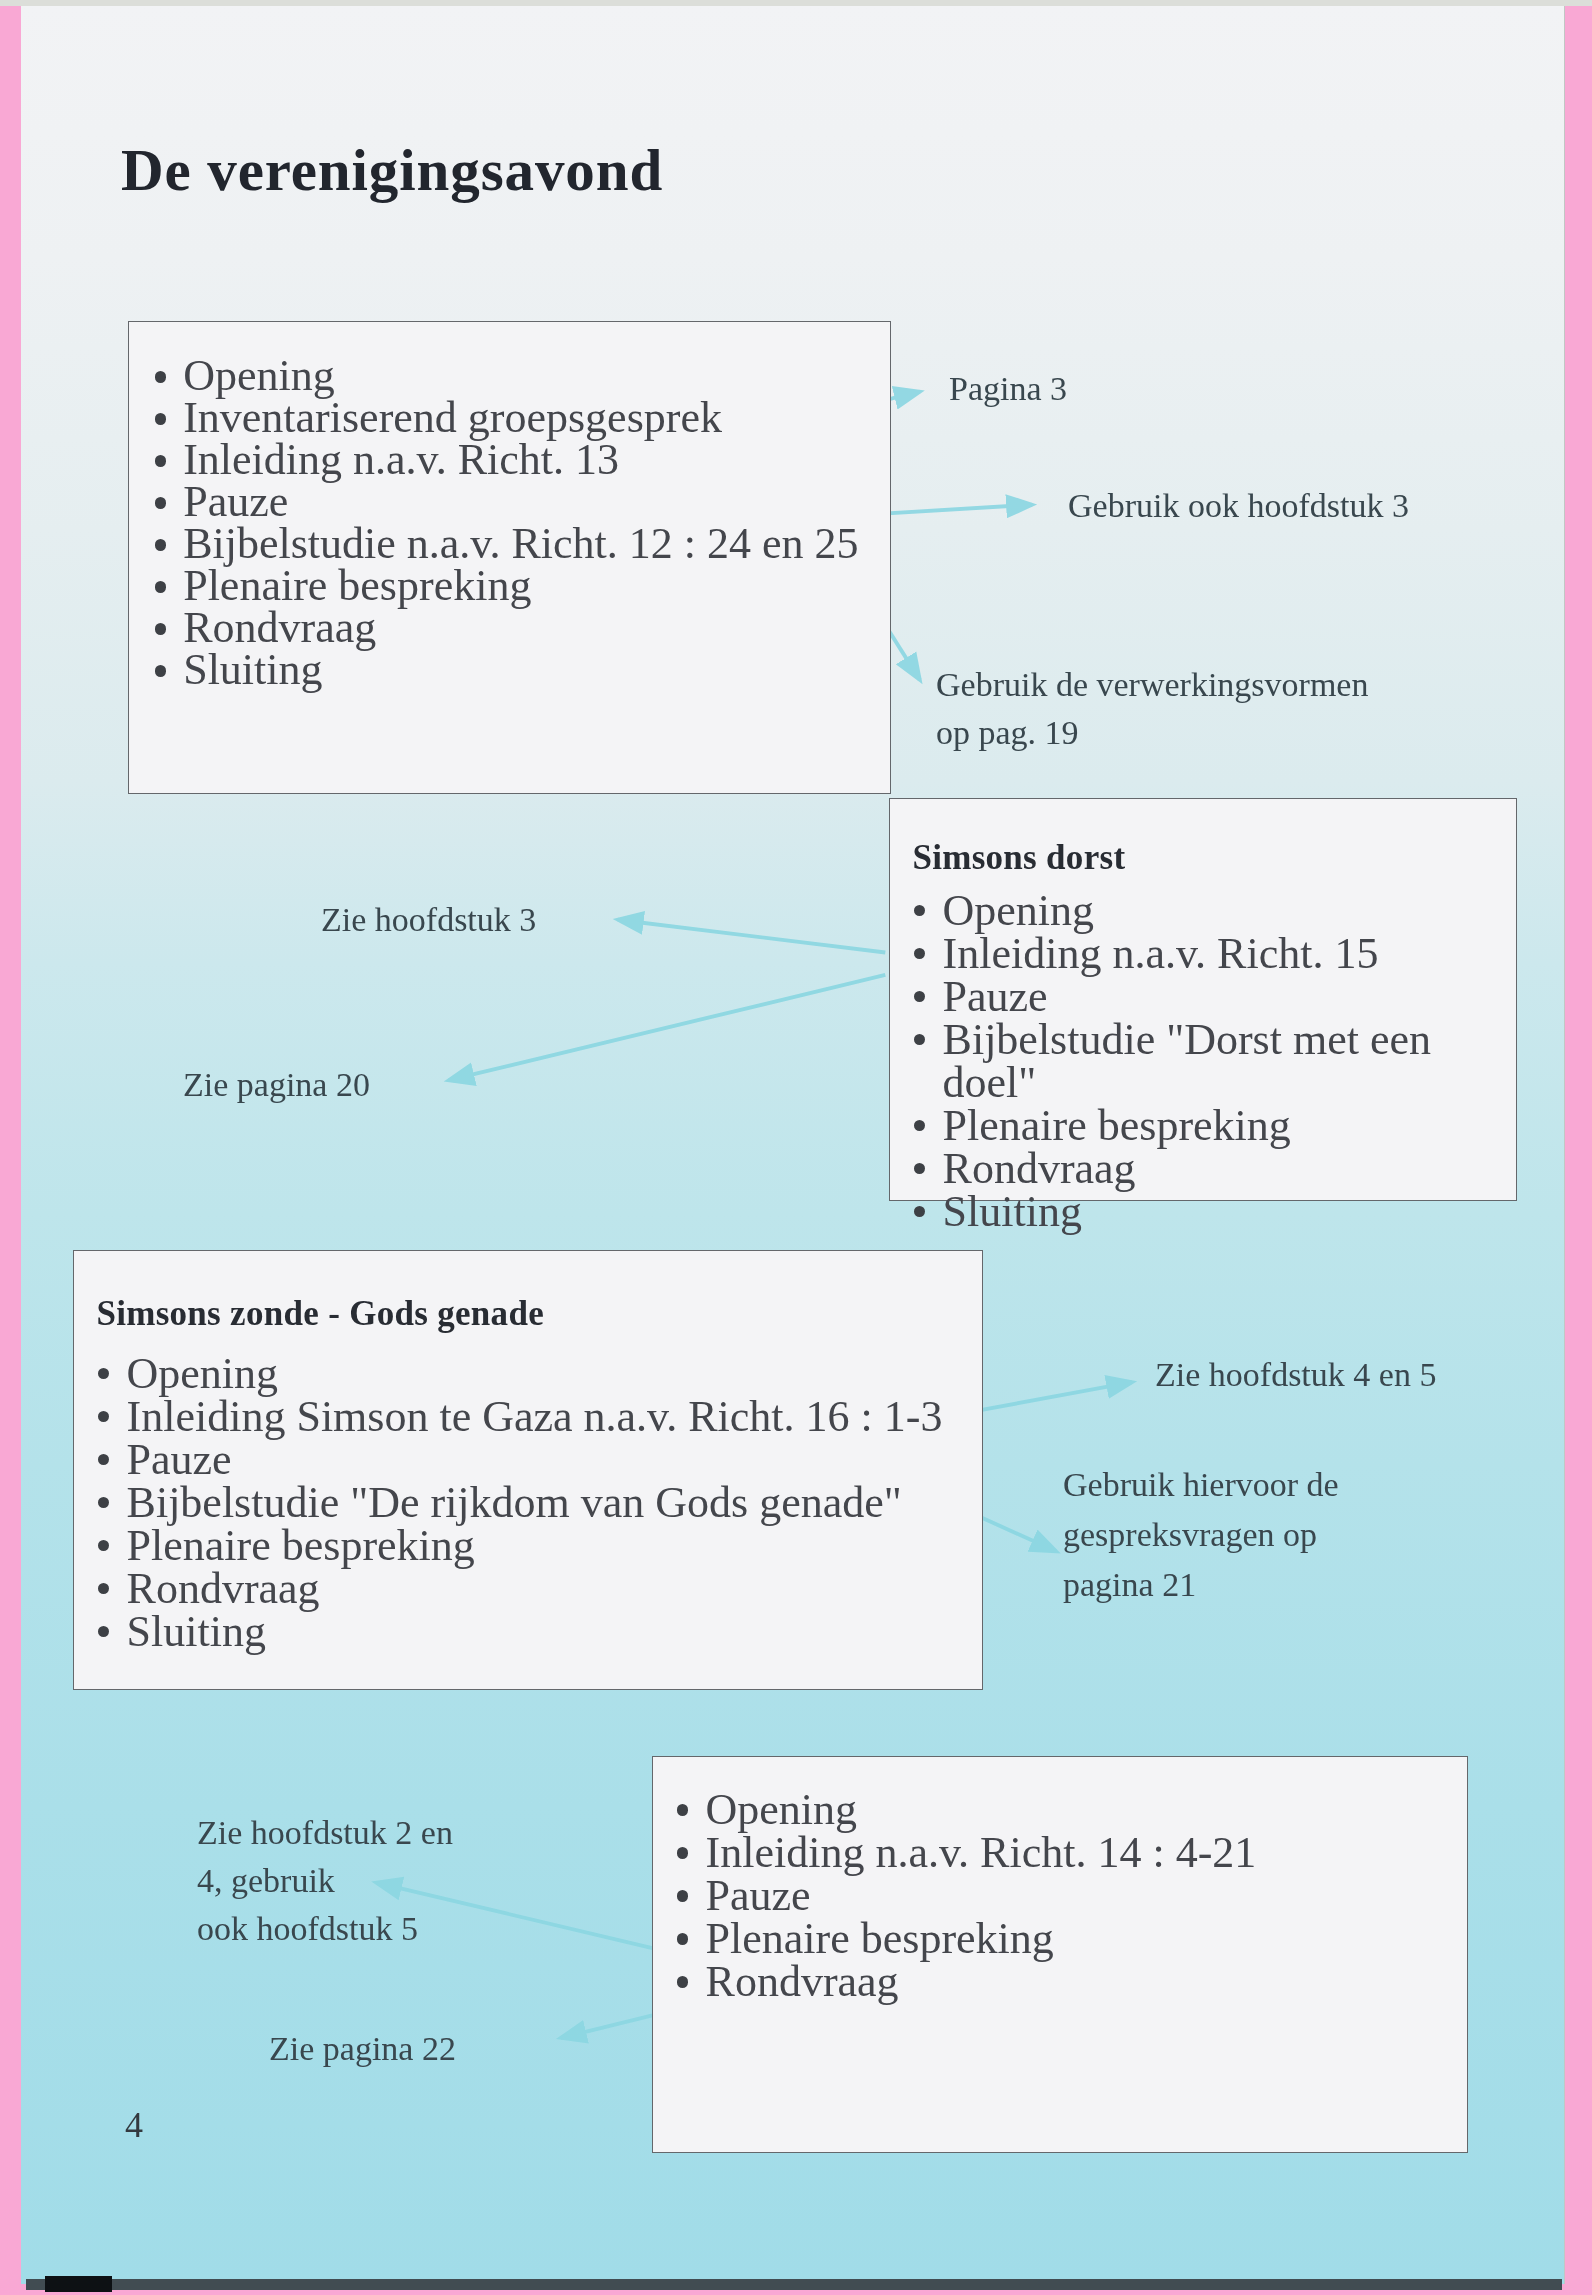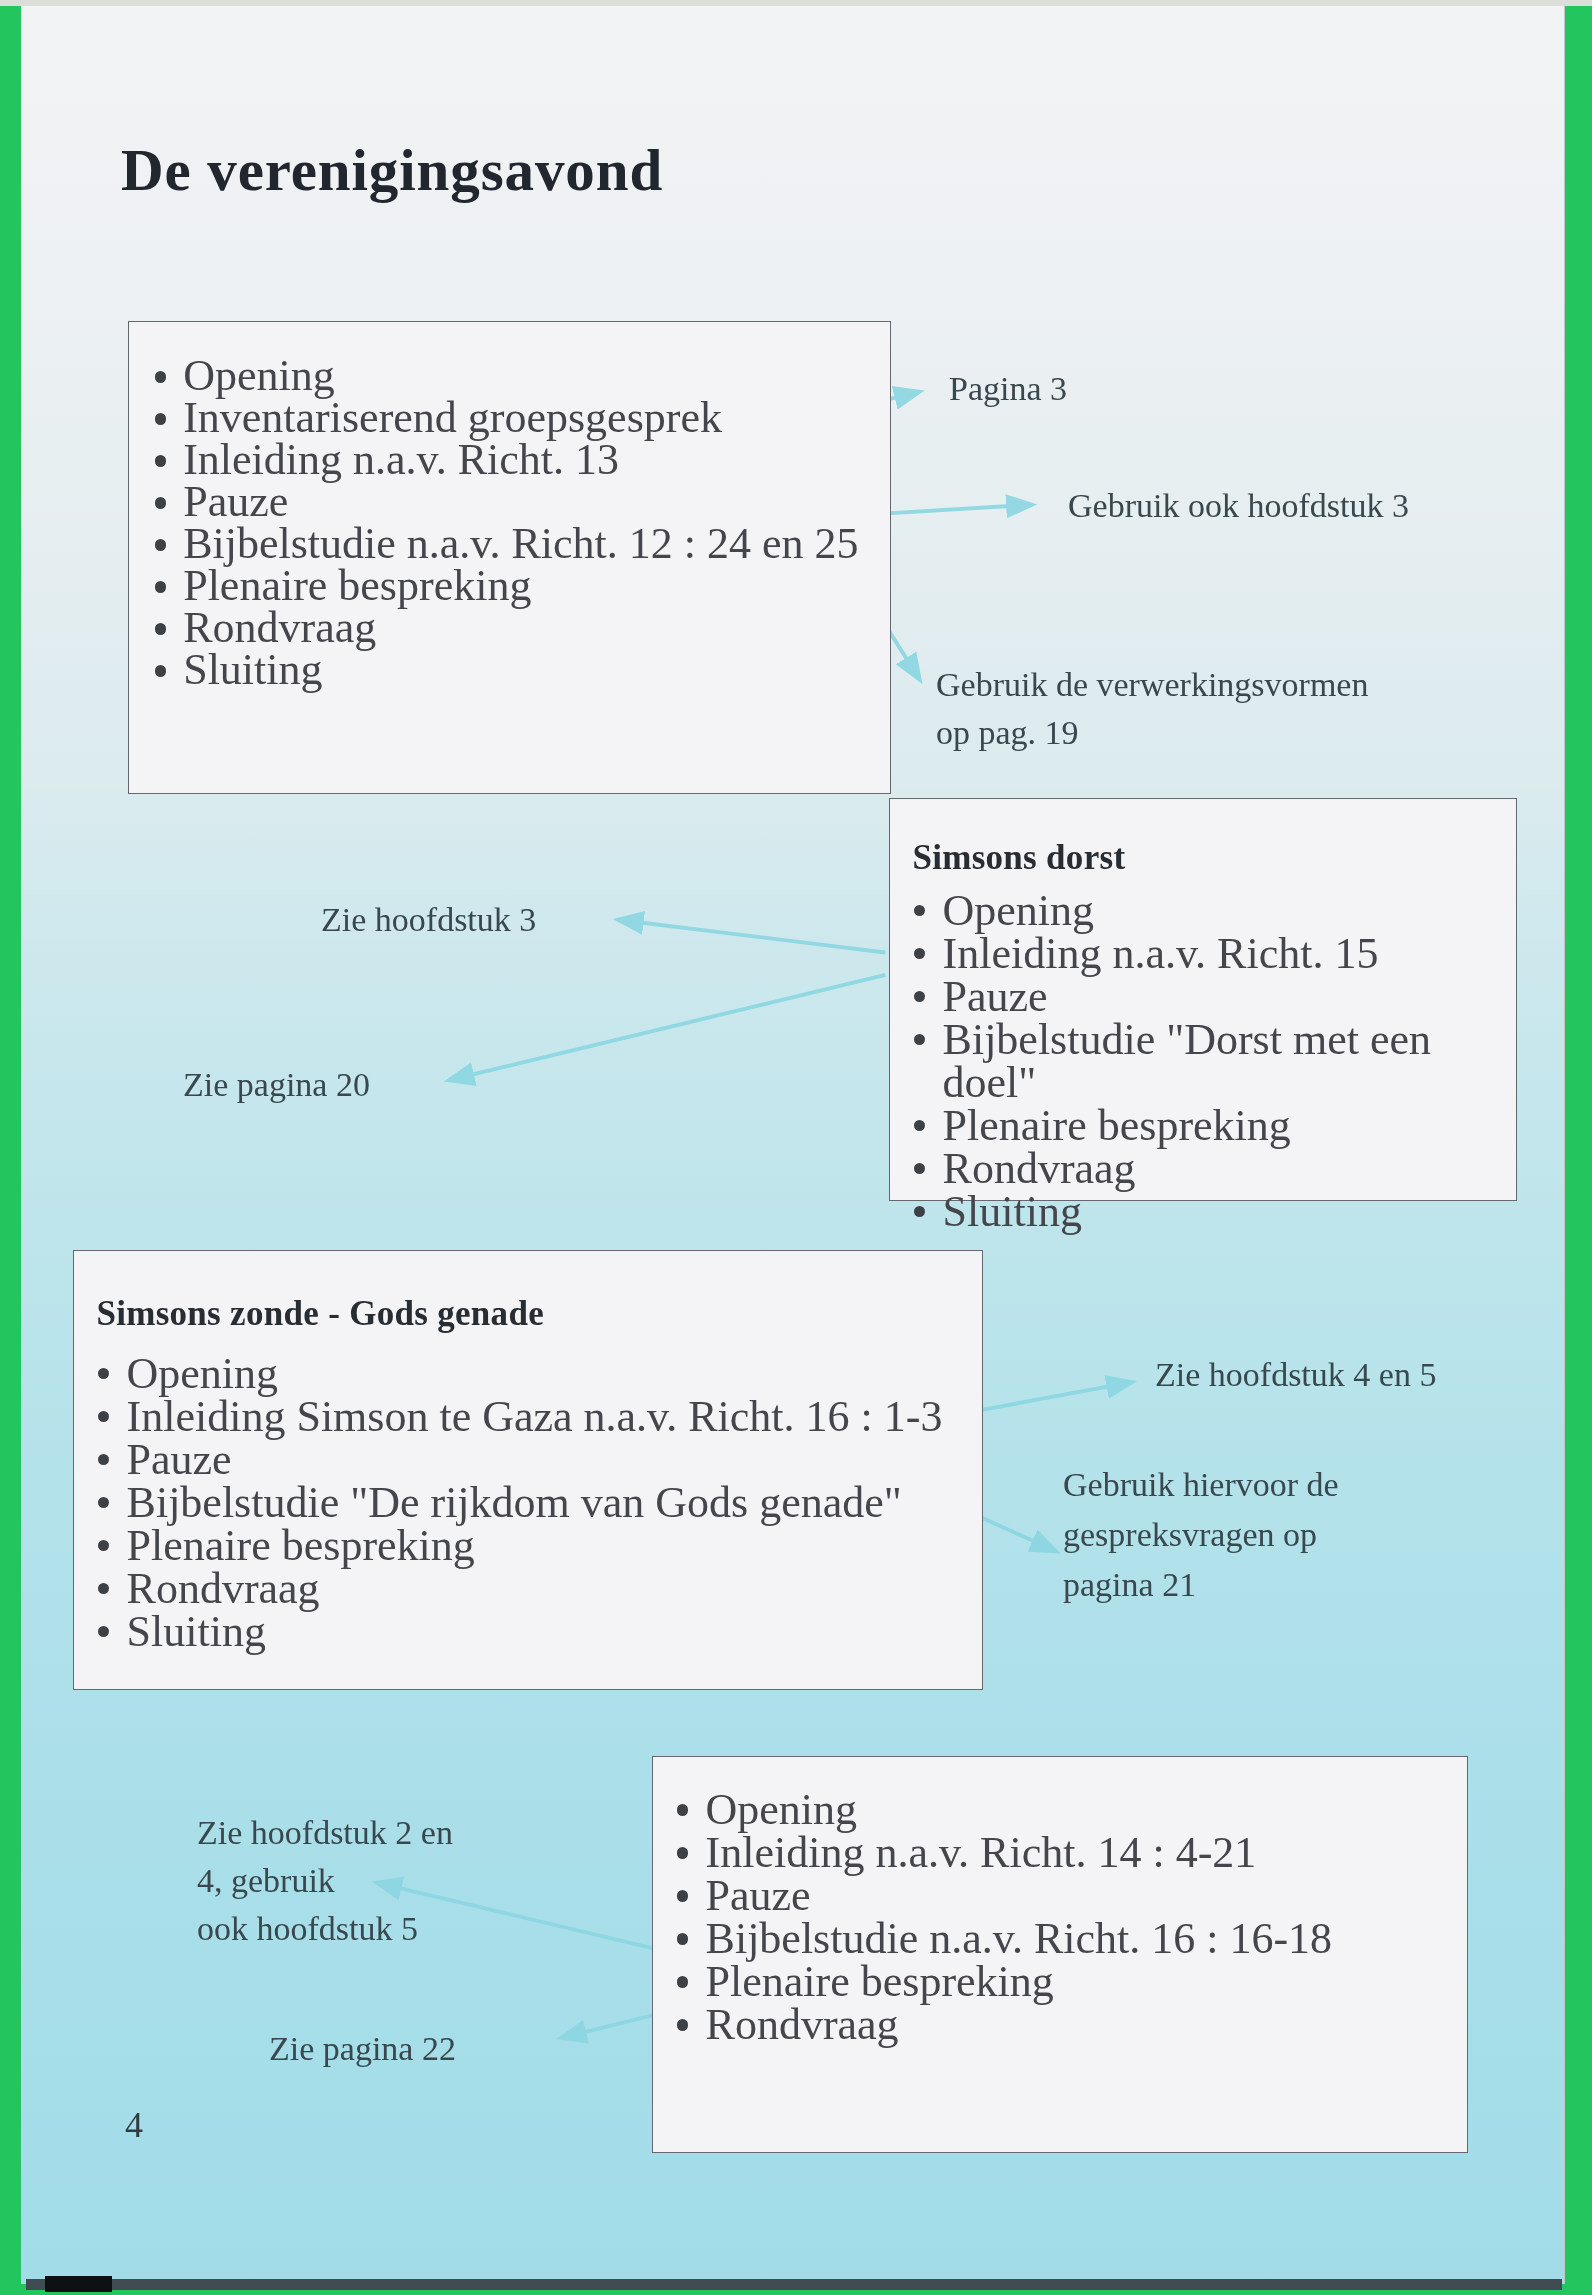--- a/index.html
+++ b/index.html
@@ -1,18 +1,18 @@
 <!DOCTYPE html>
 <html style="font-size:14px"><head>
 <meta charset="utf-8">
 <style>
   html,body{margin:0;padding:0;background:#ffffff;}
   .scan{
     position:relative;width:1592px;height:2295px;overflow:hidden;
-    background:#22c55e;
+    background:#f9a8d4;
     font-family:"Liberation Serif","DejaVu Serif",serif;
   }
   .scan-top-strip{position:absolute;left:0;top:0;width:1592px;height:6px;background:#dcded9;}
   .paper{
     position:absolute;left:21px;top:6px;width:1543px;height:2278px;
     border-right:1.7px solid #c2c6c4;
     background:linear-gradient(180deg,
       #f2f3f5 0%, #eef1f3 11%, #e5eef0 23%, #dbebee 34%,
       #cce8ed 42%, #bee5eb 53%, #b4e2ea 64%, #aadfe9 79%, #a1dce8 100%);
   }
@@ -207,24 +207,20 @@
         <li>
           <span class="dot"></span>
           <span>Inleiding n.a.v. Richt. 14 : 4-21</span>
         </li>
         <li>
           <span class="dot"></span>
           <span>Pauze</span>
         </li>
         <li>
           <span class="dot"></span>
-          <span>Bijbelstudie n.a.v. Richt. 16 : 16-18</span>
-        </li>
-        <li>
-          <span class="dot"></span>
           <span>Plenaire bespreking</span>
         </li>
         <li>
           <span class="dot"></span>
           <span>Rondvraag</span>
         </li>
       </ul>
   </div>
 
   <div class="note note-pagina3">Pagina 3</div>

